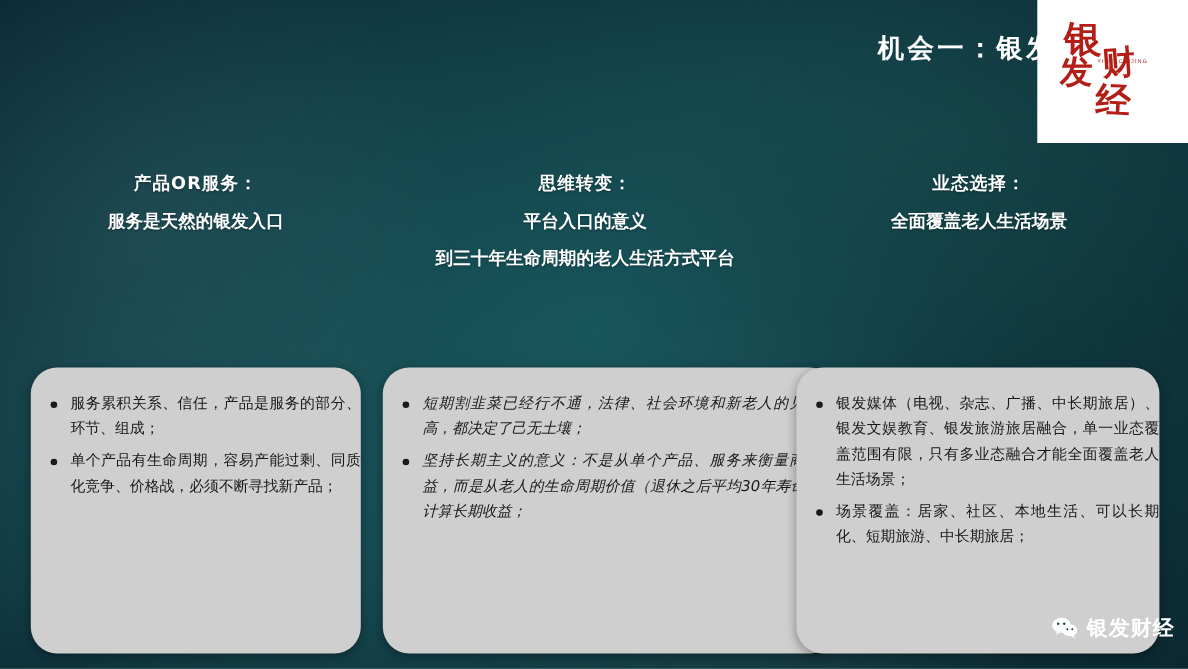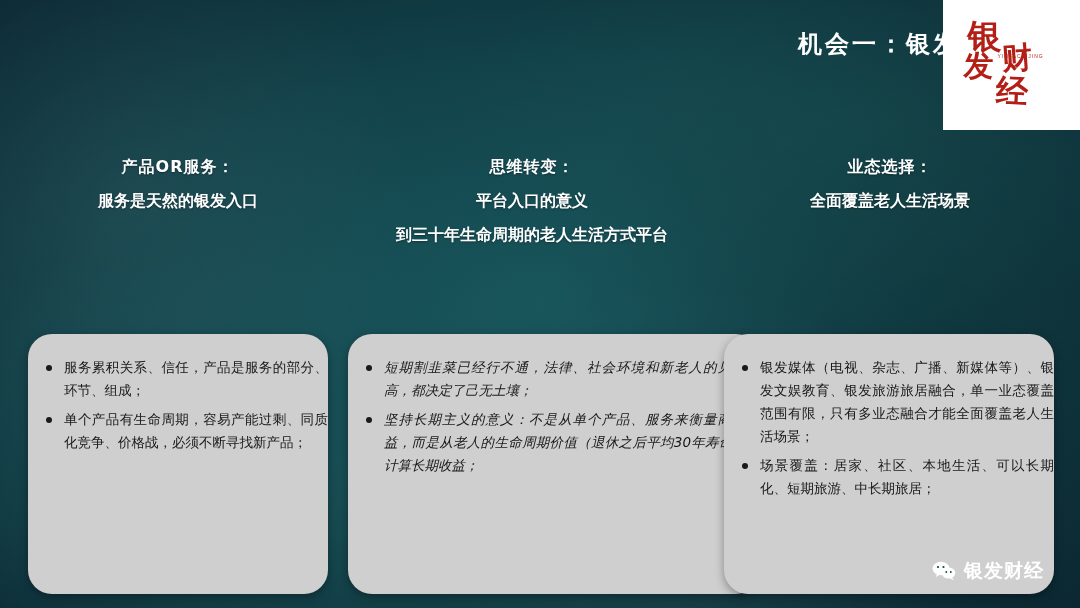--- a/index.html
+++ b/index.html
@@ -146,21 +146,21 @@
     left: 2px;
     top: 9px;
     width: 6px;
     height: 6px;
     border-radius: 50%;
     background: #1a1a1a;
   }
 
   .wechat {
     position: absolute;
-    right: 36px;
+    right: 12px;
     bottom: 24px;
     display: flex;
     align-items: center;
     gap: 8px;
     z-index: 4;
   }
   .wechat-icon {
     width: 24px;
     height: 20px;
     position: relative;
@@ -223,21 +223,21 @@
 
     <div class="card card-2">
       <ul class="bullets">
         <li>短期割韭菜已经行不通，法律、社会环境和新老人的见识提高，都决定了己无土壤；</li>
         <li>坚持长期主义的意义：不是从单个产品、服务来衡量商业收益，而是从老人的生命周期价值（退休之后平均30年寿命）来计算长期收益；</li>
       </ul>
     </div>
 
     <div class="card card-3">
       <ul class="bullets">
-        <li>银发媒体（电视、杂志、广播、新媒体等）、银发文娱教育、银发旅游旅居融合，单一业态覆盖范围有限，只有多业态融合才能全面覆盖老人生活场景；</li>
+        <li>银发媒体（电视、杂志、广播、中长期旅居）、银发文娱教育、银发旅游旅居融合，单一业态覆盖范围有限，只有多业态融合才能全面覆盖老人生活场景；</li>
         <li>场景覆盖：居家、社区、本地生活、可以长期化、短期旅游、中长期旅居；</li>
       </ul>
     </div>
 
   </div>
 
   <div class="wechat">
     <span class="wechat-icon">
       <svg width="24" height="20" viewBox="0 0 24 20" xmlns="http://www.w3.org/2000/svg">
         <ellipse cx="9" cy="7.5" rx="8.5" ry="6.8" fill="#ffffff"></ellipse>

